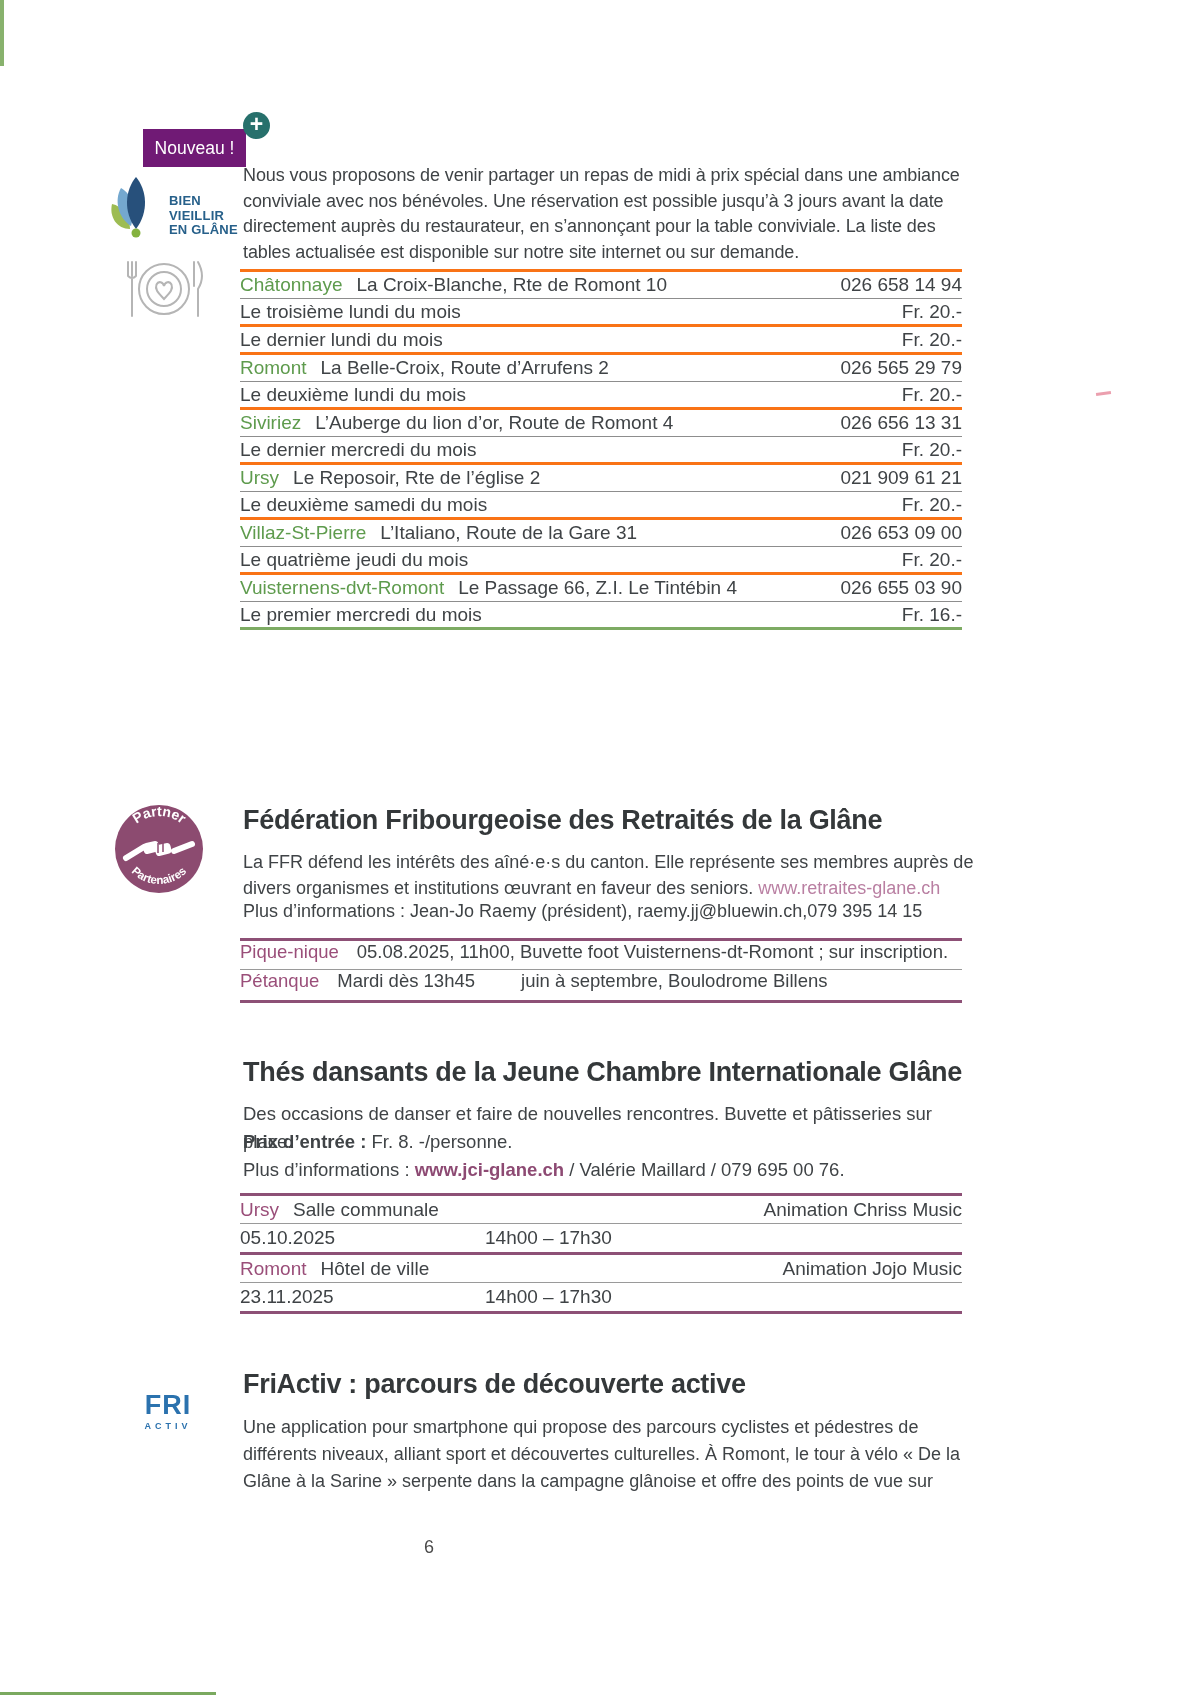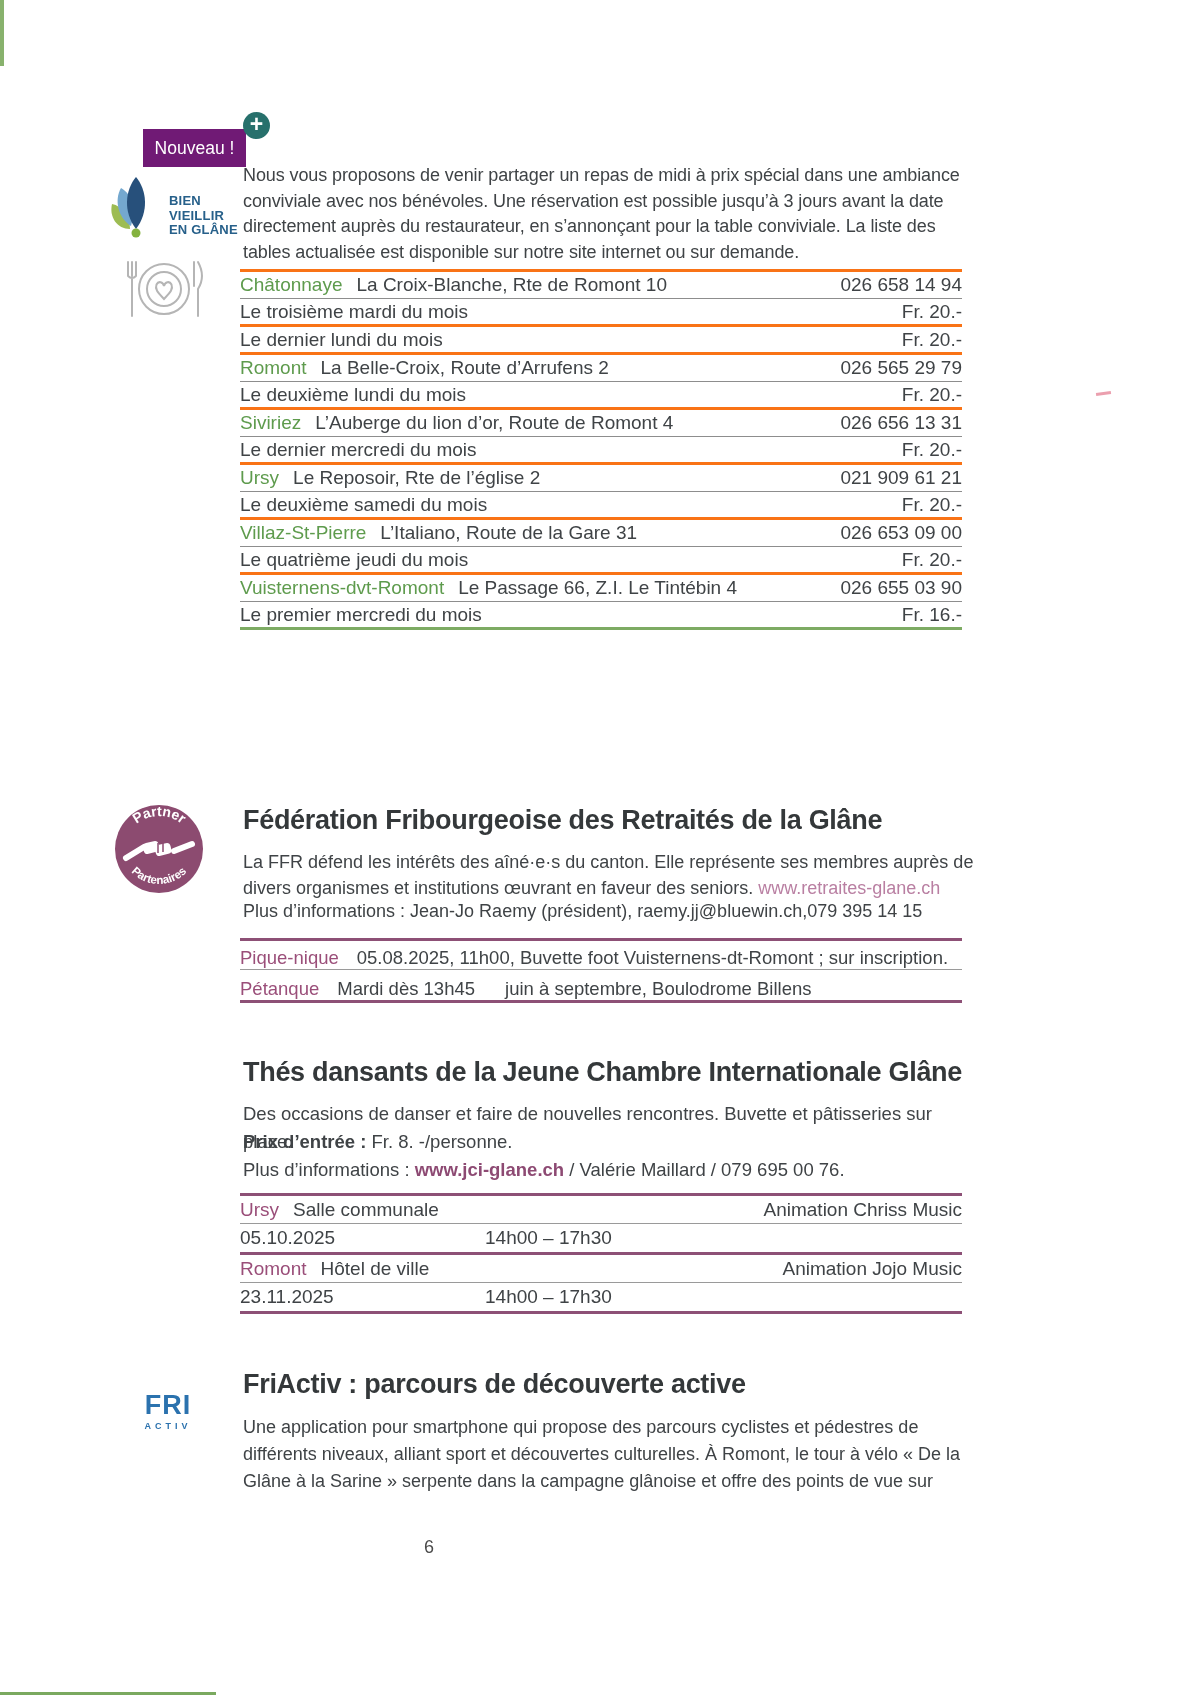--- a/index.html
+++ b/index.html
@@ -44,25 +44,25 @@
   .phone{white-space:nowrap}
 
   #title-ffr{left:243px;top:806px}
   #title-ffr h2,#title-thes h2,#title-fri h2{font-size:27px}
   #ffr-body{left:243px;top:849px;width:742px;font-size:18px;line-height:26px}
   #ffr-info{left:243px;top:901px;width:742px;font-size:18px}
   .pink-link{color:#b97fa2}
   .purple-link{color:#8d4a73;font-weight:700}
 
   #ffr-acts{left:240px;top:938px;width:722px;font-size:18.5px;border-bottom:3px solid #8d5076}
-  .act-row{display:flex;gap:18px;align-items:flex-end;height:31px;border-top:3px solid #8d5076}
+  .act-row{display:flex;gap:18px;align-items:flex-start;height:31px;border-top:3px solid #8d5076}
   .act-row + .act-row{border-top:1px solid #9a9a9a}
   #ffr-acts{border-top:0}
   .act-label{color:#9a4e79;white-space:nowrap}
-  .act-gap{margin-left:12px}
+  .act-gap{margin-left:28px}
 
   #title-thes{left:243px;top:1058px}
   #thes-lines{left:243px;top:1100px;width:742px;font-size:18.5px}
   #thes-lines p{height:28px;line-height:28px}
 
   #events{left:240px;top:1193px;width:722px;font-size:19px;border-bottom:3px solid #8d5076}
   .ev-entry{border-top:3px solid #8d5076}
   .ev-r1{display:flex;height:28px;align-items:center;border-bottom:1px solid #9a9a9a;gap:14px}
   .ev-anim{margin-left:auto;white-space:nowrap}
   .ev-r2{display:flex;height:28px;align-items:center}
@@ -144,21 +144,21 @@
 <p class="abs" id="intro">Nous vous proposons de venir partager un repas de midi à prix spécial dans une ambiance conviviale avec nos bénévoles. Une réservation est possible jusqu’à 3 jours avant la date directement auprès du restaurateur, en s’annonçant pour la table conviviale. La liste des tables actualisée est disponible sur notre site internet ou sur demande.</p>
 
 <div class="abs" id="green-table">
   <div class="gt-entry">
     <div class="gt-r1">
         <span class="place">Châtonnaye</span>
         <span class="venue">La Croix-Blanche, Rte de Romont 10</span>
         <span class="phone">026 658 14 94</span>
       </div>
     <div class="gt-r2">
-        <span>Le troisième mardi du mois</span>
+        <span>Le troisième lundi du mois</span>
         <span>Fr. 20.-</span>
       </div>
   </div>
   <div class="gt-entry">
     <div class="gt-r2">
         <span>Le dernier lundi du mois</span>
         <span>Fr. 20.-</span>
       </div>
   </div>
   <div class="gt-entry">

